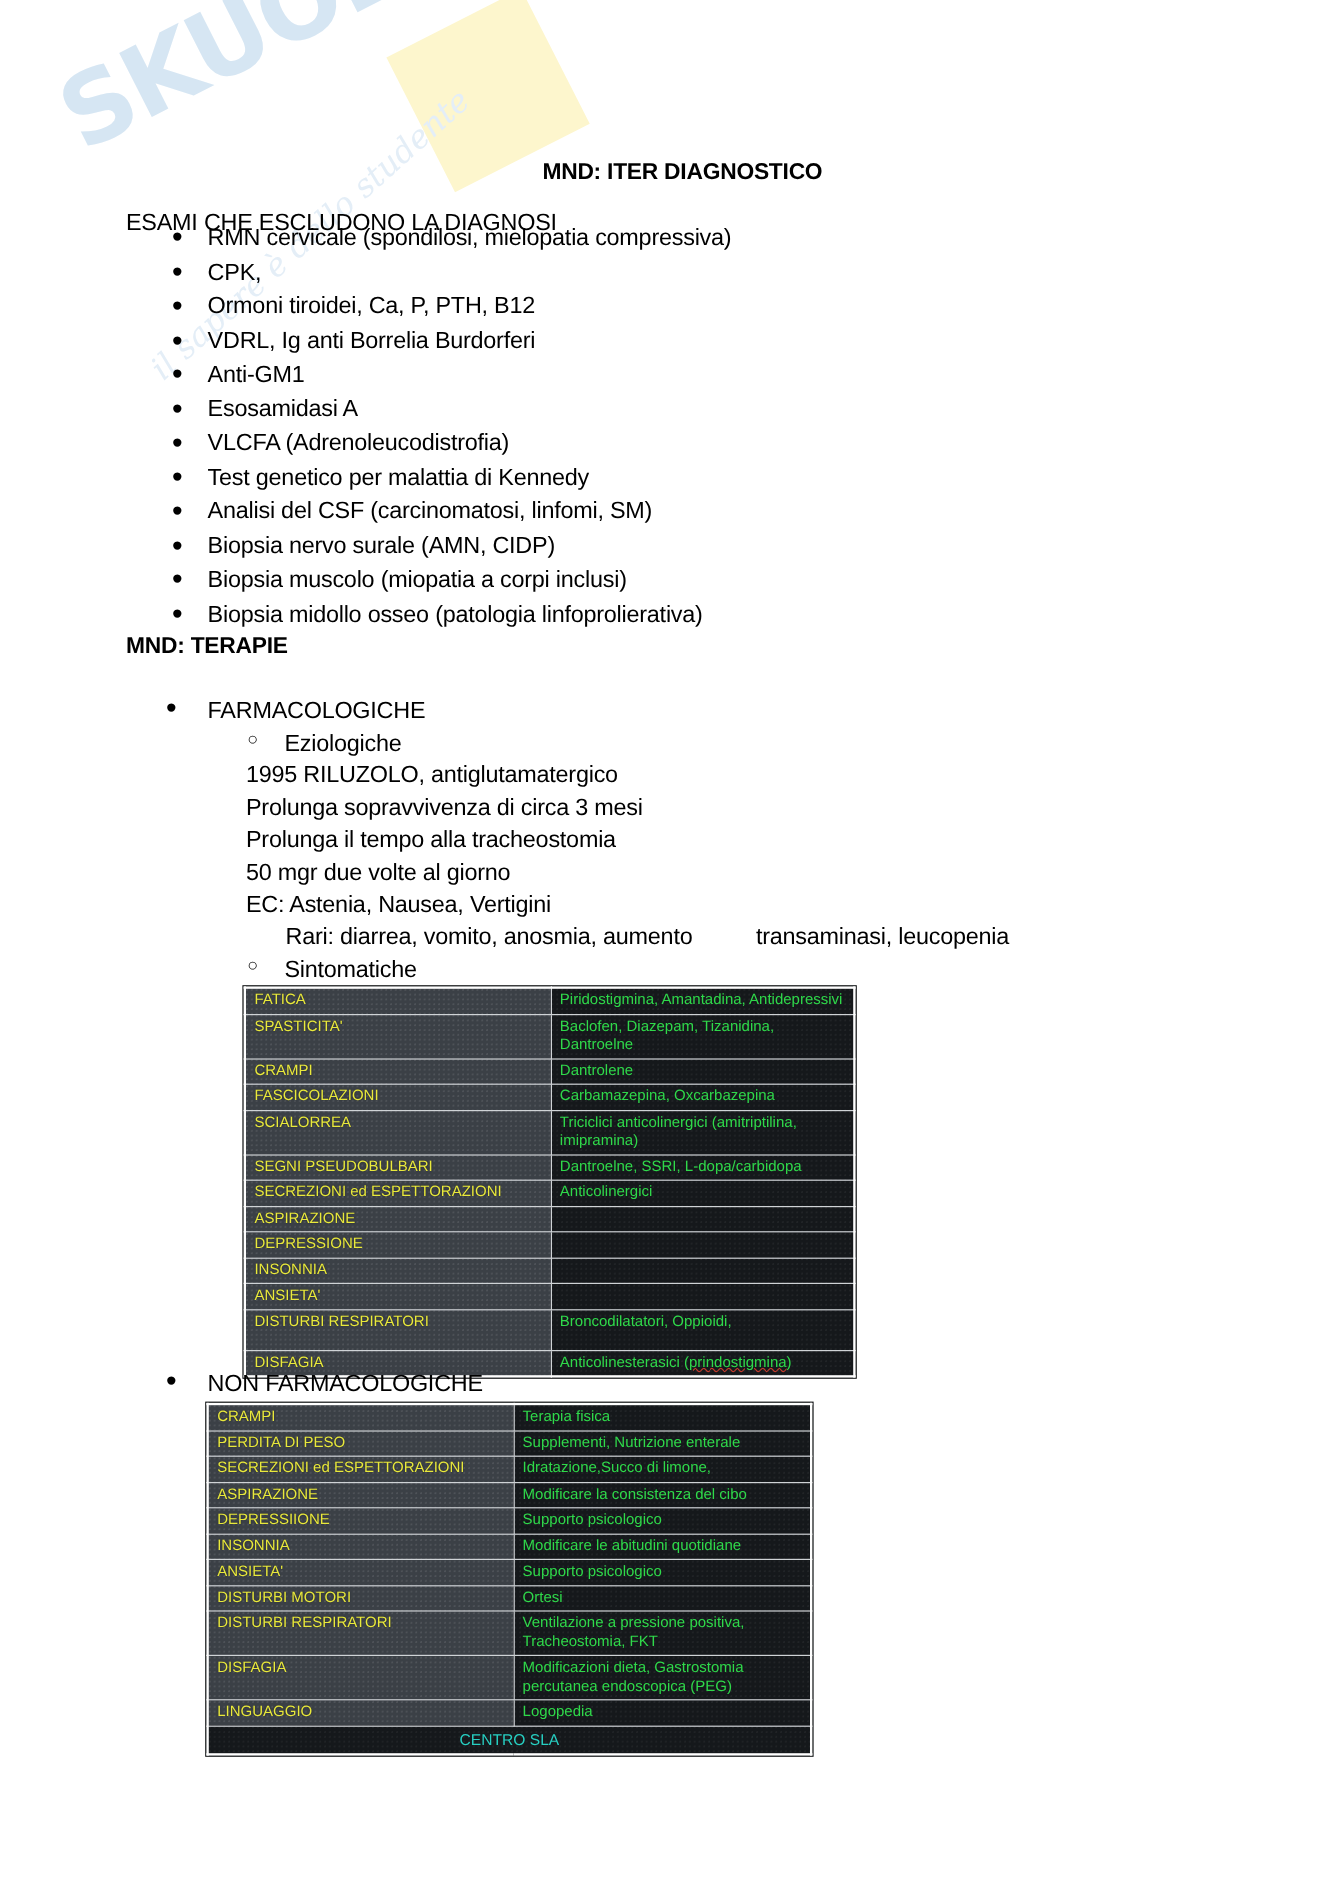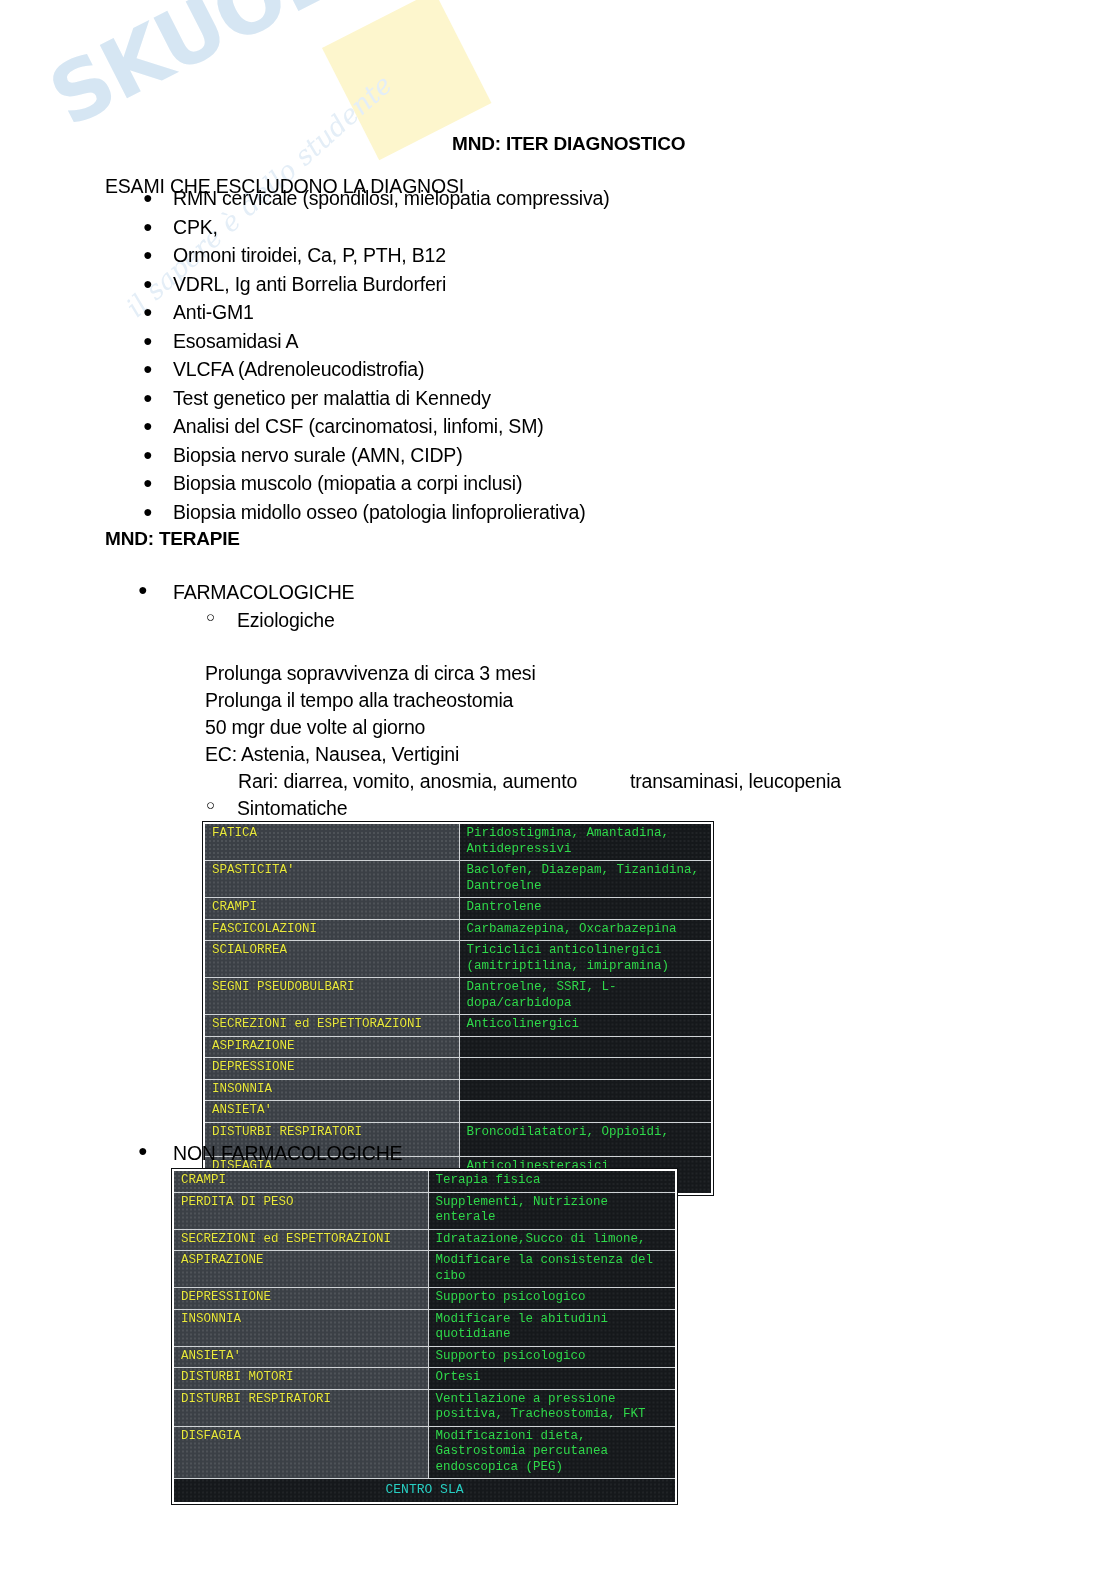--- a/index.html
+++ b/index.html
@@ -155,21 +155,21 @@
     border-collapse: collapse;
     background: #0d0f11;
     border: 2px solid #ffffff;
     box-shadow: 0 0 0 1px #0d0f11;
     table-layout: fixed;
   }
   .dtable td {
     border: 1px solid #cfd3d6;
     padding: 2px 6px 3px 7px;
     vertical-align: top;
-    font-family: Liberation Mono, monospace;
+    font-family: Liberation Sans, sans-serif;
     font-size: 12.5px;
     line-height: 15.5px;
   }
   .dtable td.k {
     color: #e9e93d;
     background-color: #3b4046;
     background-image:
       radial-gradient(circle at 1px 1px, rgba(255,255,255,0.10) 0.7px, rgba(0,0,0,0) 1px);
     background-size: 4px 4px;
     text-shadow: 0 0 1px rgba(0,0,0,0.6);
@@ -242,20 +242,21 @@
   <div class="lvl1" style="left:173px; top:581px;">
     <span class="bul">●</span>
     <span>FARMACOLOGICHE</span>
   </div>
 
   <div class="lvl2" style="left:237px; top:609px;">
     <span class="obul">○</span>
     <span>Eziologiche</span>
   </div>
 
+  <div class="body-line" style="left:205px; top:635px;">1995 RILUZOLO, antiglutamatergico</div>
   <div class="body-line" style="left:205px; top:662px;">Prolunga sopravvivenza di circa 3 mesi</div>
   <div class="body-line" style="left:205px; top:689px;">Prolunga il tempo alla tracheostomia</div>
   <div class="body-line" style="left:205px; top:716px;">50 mgr due volte al giorno</div>
   <div class="body-line" style="left:205px; top:743px;">EC: Astenia, Nausea, Vertigini</div>
 
   <div class="body-line" style="left:238px; top:770px;">Rari: diarrea, vomito, anosmia, aumento</div>
   <div class="body-line" style="left:630px; top:770px;">transaminasi, leucopenia</div>
 
   <div class="lvl2" style="left:237px; top:797px;">
     <span class="obul">○</span>
@@ -368,18 +369,22 @@
       </tr>
       <tr>
         <td class="k">DISTURBI RESPIRATORI</td>
         <td class="v">Ventilazione a pressione positiva, Tracheostomia, FKT</td>
       </tr>
       <tr>
         <td class="k">DISFAGIA</td>
         <td class="v">Modificazioni dieta, Gastrostomia percutanea endoscopica (PEG)</td>
       </tr>
       <tr>
+        <td class="k">LINGUAGGIO</td>
+        <td class="v">Logopedia</td>
+      </tr>
+      <tr>
         <td class="footer" colspan="2">CENTRO SLA</td>
       </tr>
     </tbody>
   </table>
 
 </div>
 
 </body></html>

